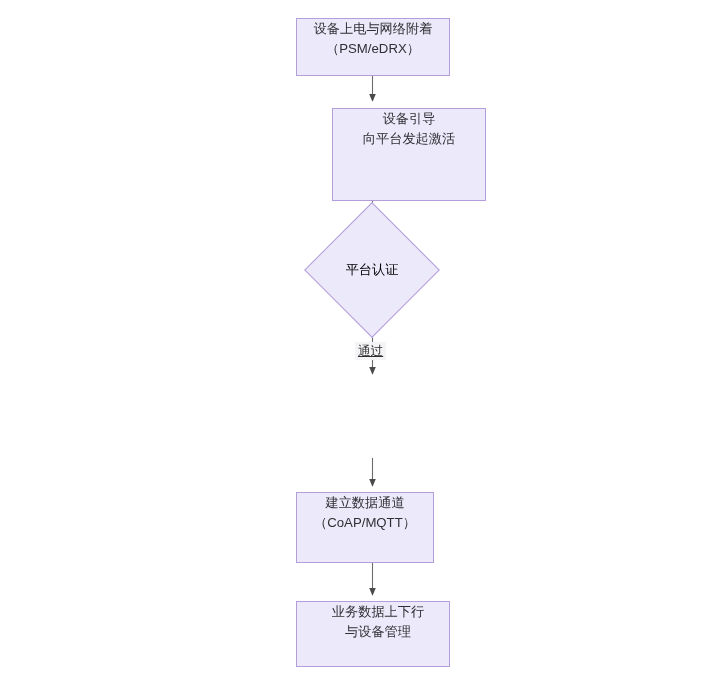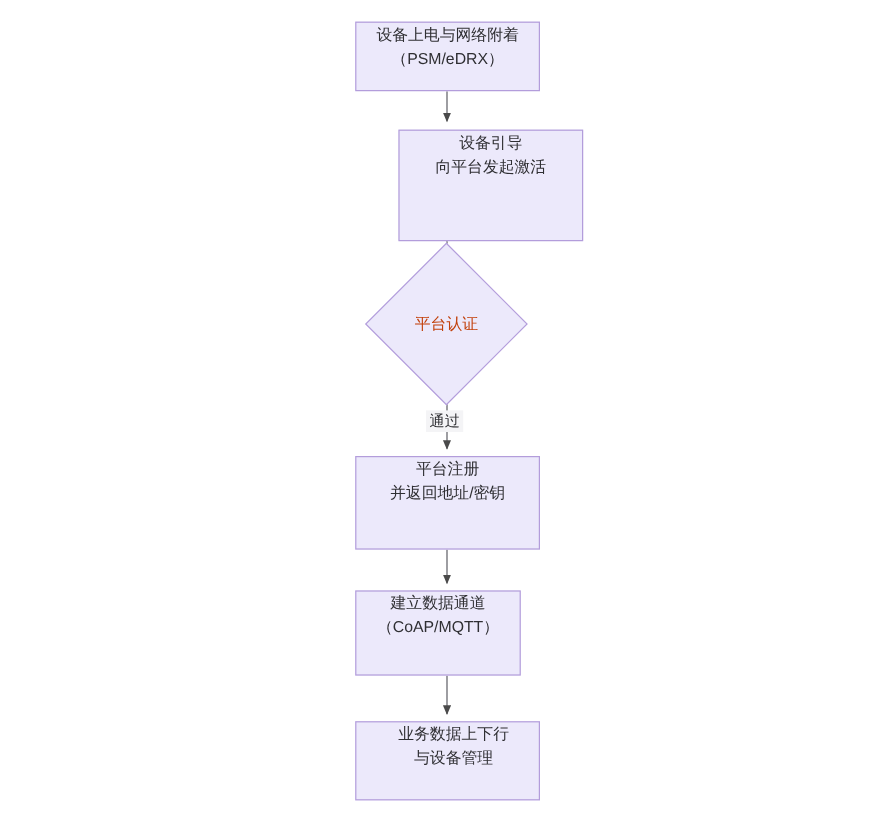--- a/index.html
+++ b/index.html
@@ -56,32 +56,33 @@
     background: #ece9fb;
     border: 1.4px solid #b39ddb;
     transform: rotate(45deg);
   }
   .decision-label {
     position: absolute;
     display: flex;
     align-items: center;
     justify-content: center;
     text-align: center;
-    color: #c2410c;
+    color: #000000;
     font-size: 13.2px;
     line-height: 20px;
   }
   .edge-label {
     position: absolute;
     color: #2f2f33;
     font-size: 12.6px;
     line-height: 16px;
     background: #f4f4f6;
     padding: 1px 3px;
     white-space: nowrap;
+    text-decoration: underline;
   }
 </style>
 </head>
 <body>
 
 <div id="flow-canvas">
 
   <svg class="edge-layer" viewBox="0 0 726 700" width="726" height="700" xmlns="http://www.w3.org/2000/svg">
     <defs>
       <marker id="arrowhead" markerWidth="9" markerHeight="9" refX="7.2" refY="3.4" orient="auto" markerUnits="userSpaceOnUse">
@@ -116,24 +117,20 @@
 向平台发起激活</span>
   </div>
 
   <div class="decision" style="left:324px; top:222px;"></div>
   <div class="decision-label" style="left:324px; top:222px; width:96px; height:96px;">
     <span>平台认证</span>
   </div>
 
   <div class="edge-label" style="left:355px; top:342px;">通过</div>
 
-  <div class="node" style="left:296px; top:380px; width:154px; height:78px;">
-    <span class="node-text">平台注册
-并返回地址/密钥</span>
-  </div>
 
   <div class="node" style="left:296px; top:492px; width:138px; height:71px;">
     <span class="node-text">建立数据通道
 （CoAP/MQTT）</span>
   </div>
 
   <div class="node" style="left:296px; top:601px; width:154px; height:66px;padding-left:10px;">
     <span class="node-text">业务数据上下行
 与设备管理</span>
   </div>

